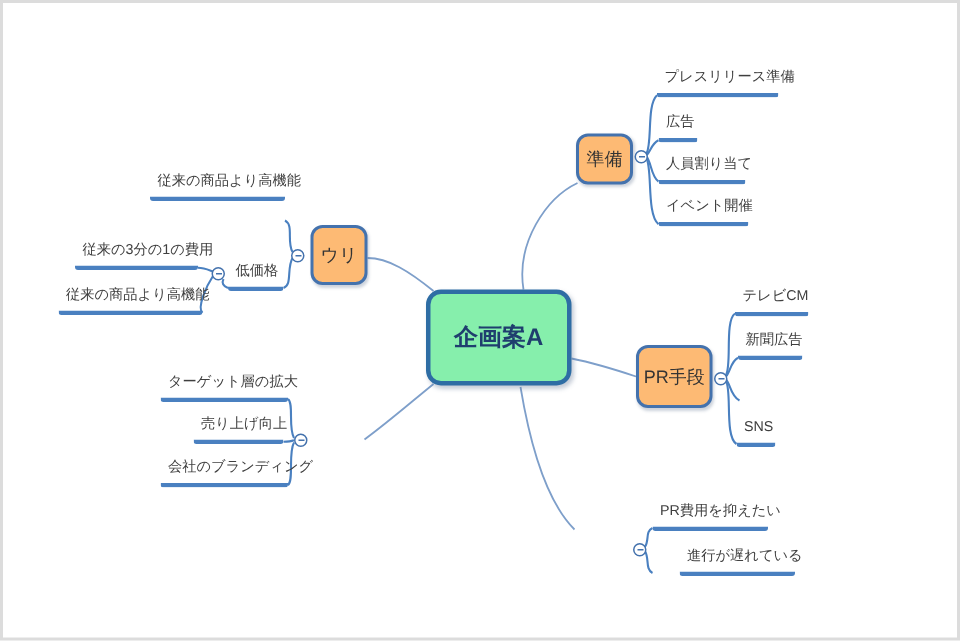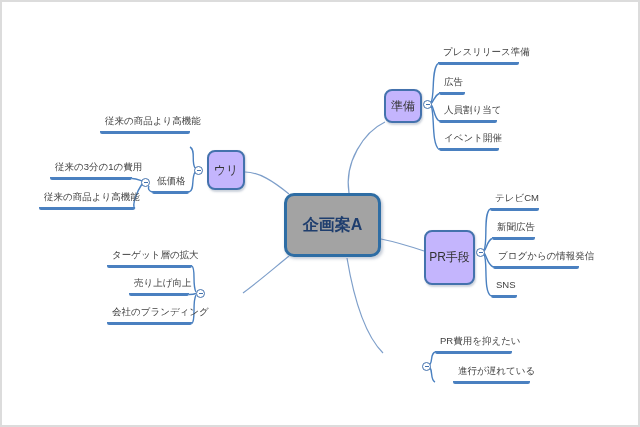--- a/index.html
+++ b/index.html
@@ -10,37 +10,37 @@
   }
   
   .wires{position:absolute;left:0;top:0;width:640px;height:427px;}
   .wires path{fill:none;}
   .root-curve{stroke:#7e9fca;stroke-width:1.2px;}
   .bracket{stroke:#4a80c0;stroke-width:1.4px;}
 
   
   .root-node{
     position:absolute; left:282px; top:191px; width:97px; height:64px;
-    box-sizing:border-box; background:#a3a3a3; border:3px solid #2e6da4;
+    box-sizing:border-box; background:#86efac; border:3px solid #2e6da4;
     border-radius:10px; display:flex; align-items:center; justify-content:center;
     font-size:16px; font-weight:bold; color:#1f3e6e;
     box-shadow:1.5px 2px 3px rgba(90,110,140,.35);
   }
   
   .node{
-    position:absolute; box-sizing:border-box; background:#c4b5fd;
+    position:absolute; box-sizing:border-box; background:#fdba74;
     border:2px solid #4472ad; border-radius:8px;
     display:flex; align-items:center; justify-content:center;
     font-size:12px; color:#333333;
     box-shadow:1px 1.5px 2px rgba(90,110,140,.3);
   }
   .n-uri  {left:205px; top:148px; width:38px; height:40px;}
   .n-moku {left:203px; top:275px; width:38px; height:38px;}
   .n-junbi{left:382px; top:87px;  width:38px; height:34px;}
-  .n-pr   {left:422px; top:228px; width:51px; height:55px;}
+  .n-pr   {left:422px; top:228px; width:51px; height:42px;}
   .n-kadai{left:380px; top:347px; width:40px; height:36px;}
 
   
   .leaf{
     position:absolute; box-sizing:border-box; height:19px;
     font-size:9.5px; line-height:12px; color:#3f3f3f;
     padding-left:5px; white-space:nowrap;
     border-bottom:3px solid #4a80c0; border-radius:0 0 2px 2px;
   }
   
@@ -146,19 +146,18 @@
   <div class="leaf lf-sales">売り上げ向上</div>
   <div class="leaf lf-brand">会社のブランディング</div>
 
   <div class="leaf lf-press">プレスリリース準備</div>
   <div class="leaf lf-ad">広告</div>
   <div class="leaf lf-event">イベント開催</div>
   <div class="leaf lf-staff">人員割り当て</div>
 
   <div class="leaf lf-tv">テレビCM</div>
   <div class="leaf lf-news">新聞広告</div>
-  <div class="leaf lf-blog">ブログからの情報発信</div>
   <div class="leaf lf-sns">SNS</div>
 
   <div class="leaf lf-cost">PR費用を抑えたい</div>
   <div class="leaf lf-delay">進行が遅れている</div>
 
 </div>
 
 </body></html>

